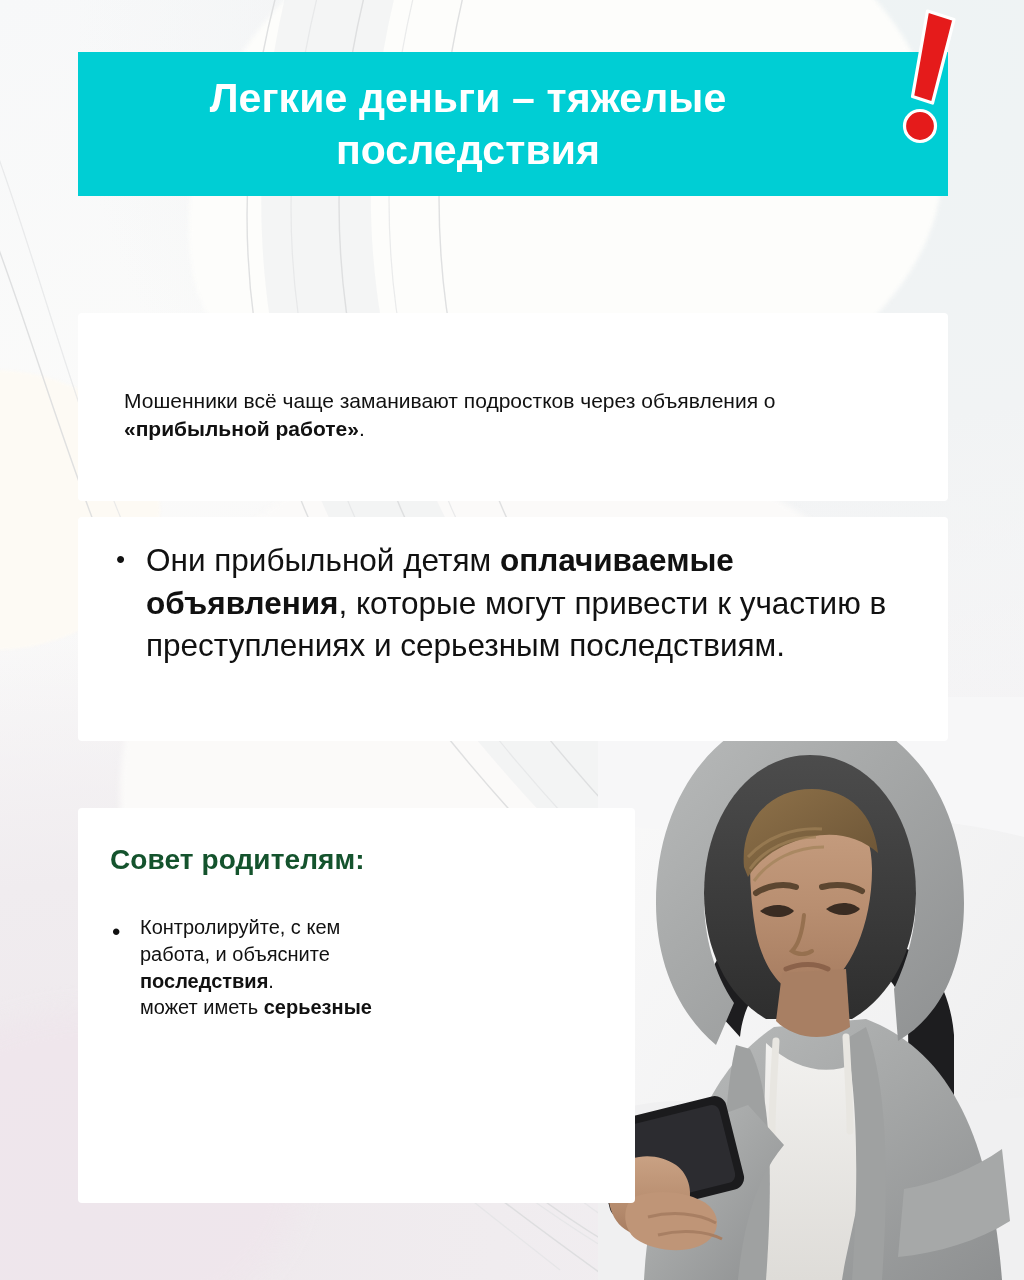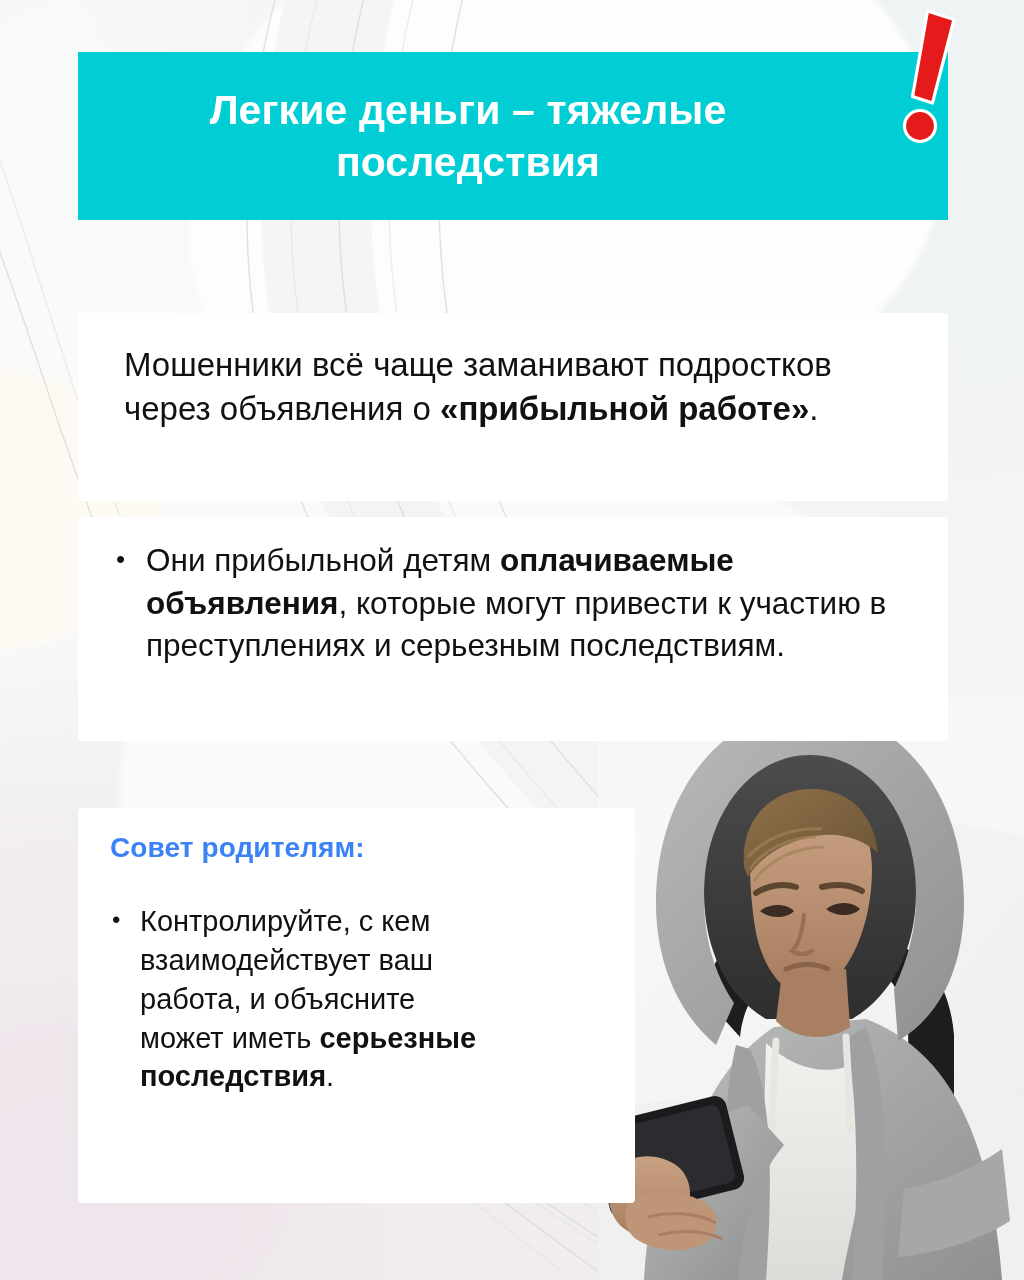--- a/index.html
+++ b/index.html
@@ -71,21 +71,21 @@
     width: 1024px; height: 1280px;
   }
   .bg-arcs path { fill: none; stroke: #d9dadc; stroke-width: 1.4; opacity: .85; }
   .bg-arcs path.faint { stroke: #e1e2e4; stroke-width: 1.2; opacity: .7; }
   .bg-arcs path.band  { fill: #eceef0; stroke: none; opacity: .55; }
 
   
   .banner {
     position: absolute;
     left: 78px; top: 52px;
-    width: 870px; height: 168px;
+    width: 870px; height: 144px;
     background: #00ced4;
     display: flex;
     align-items: center;
     justify-content: center;
     z-index: 5;
   }
   .banner-title {
     color: #ffffff;
     font-size: 41px;
     font-weight: bold;
@@ -124,49 +124,49 @@
   .card-1 { left: 78px; top: 313px;  width: 870px; height: 188px; padding: 30px 42px 24px 46px; }
   .card-2 { left: 78px; top: 517px;  width: 870px; height: 224px; padding: 22px 34px 20px 34px; }
   .card-3 { left: 78px; top: 808px;  width: 557px; height: 395px; padding: 24px 18px 22px 30px; z-index: 9; }
 
   .card-text {
     color: #111111;
     font-size: 31px;
     line-height: 1.33;
     font-weight: normal;
   }
-  .card-1 .card-text { font-size: 33px; line-height: 1.34; }
+  .card-1 .card-text { font-size: 21px; line-height: 1.34; margin-top: 44px; }
   .card-2 .card-text { font-size: 31.5px; line-height: 1.35; }
 
   .card-text b { font-weight: bold; }
 
   .bullet-row {
     display: flex;
     align-items: flex-start;
   }
   .bullet-dot {
     flex: 0 0 auto;
     color: #111;
     font-size: 26px;
     line-height: 1.55;
     width: 30px;
     text-align: left;
     padding-left: 4px;
   }
   .bullet-body { flex: 1 1 auto; }
 
   .tip-heading {
-    color: #3b82f6;
+    color: #14532d;
     font-size: 28px;
     font-weight: bold;
-    margin: 0 0 38px 2px;
+    margin: 12px 0 38px 2px;
     letter-spacing: .1px;
   }
   .card-3 .card-text {
-    font-size: 29px;
+    font-size: 20px;
     line-height: 1.34;
     white-space: nowrap;
   }
   .card-3 .bullet-dot { font-size: 24px; line-height: 1.5; width: 28px; }
 </style>
 </head>
 <body>
 
 <div id="poster">
 
@@ -309,21 +309,20 @@
       </div>
     </div>
   </div>
 
   <div class="card card-3">
     <div class="tip-heading">Совет родителям:</div>
     <div class="bullet-row">
       <div class="bullet-dot">•</div>
       <div class="bullet-body card-text">
         <div><span>Контролируйте, с кем</span></div>
-        <div><span>взаимодействует ваш</span></div>
         <div><span>работа, и объясните</span></div>
+        <div><b>последствия</b><span>.</span></div>
         <div><span>может иметь </span><b>серьезные</b></div>
-        <div><b>последствия</b><span>.</span></div>
       </div>
     </div>
   </div>
 
 </div>
 
 </body></html>

